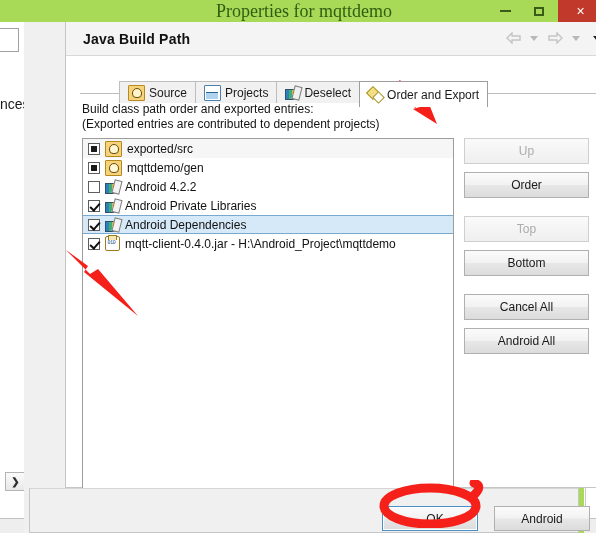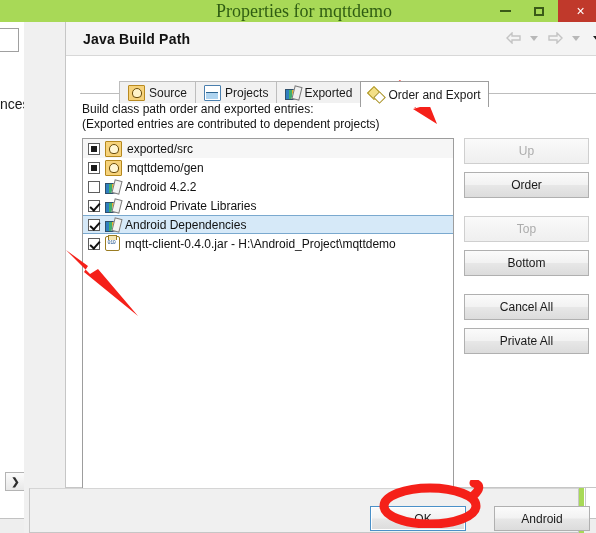--- a/index.html
+++ b/index.html
@@ -417,21 +417,21 @@
     background: linear-gradient(to bottom, #fbfbfb 0%, #f2f2f2 48%, #e7e7e7 52%, #dcdcdc 100%);
     border: 1px solid #b0b0b0;
     box-sizing: border-box;
     font-size: 12px;
     color: #1a1a1a;
     display: flex;
     align-items: center;
     justify-content: center;
   }
   #ok-button {
-    left: 340px;
+    left: 352px;
     border: 1px solid #4a90c8;
     box-shadow: inset 0 0 0 1px #ffffff;
     padding-left: 10px;
   }
   #cancel-button { left: 464px; }
 
   
   .annot { position: absolute; pointer-events: none; }
   #arrow-tab { left: 390px; top: 80px; }
   #arrow-check { left: 62px; top: 246px; }
@@ -504,21 +504,21 @@
       <div class="tab">
         <span class="ic ic-src"></span>
         <span>Source</span>
       </div>
       <div class="tab">
         <span class="ic ic-proj"></span>
         <span>Projects</span>
       </div>
       <div class="tab">
         <span class="ic ic-lib"></span>
-        <span>Exported</span>
+        <span>Deselect</span>
       </div>
       <div class="tab active">
         <span class="ic ic-order"></span>
         <span>Order and Export</span>
       </div>
     </div>
 
     <div id="descr">
       <div>Build class path order and exported entries:</div>
       <div>(Exported entries are contributed to dependent projects)</div>
@@ -568,21 +568,21 @@
       <div class="sbtn disabled">Up</div>
       <div class="sbtn-gap-sm"></div>
       <div class="sbtn">Order</div>
       <div class="sbtn-gap-lg"></div>
       <div class="sbtn disabled">Top</div>
       <div class="sbtn-gap-sm"></div>
       <div class="sbtn">Bottom</div>
       <div class="sbtn-gap-lg"></div>
       <div class="sbtn">Cancel All</div>
       <div class="sbtn-gap-sm"></div>
-      <div class="sbtn">Private All</div>
+      <div class="sbtn">Android All</div>
     </div>
 
   </div>
 
   <div id="footer">
     <div class="fbtn" id="ok-button">OK</div>
     <div class="fbtn" id="cancel-button">Android</div>
   </div>
 
 </div>

